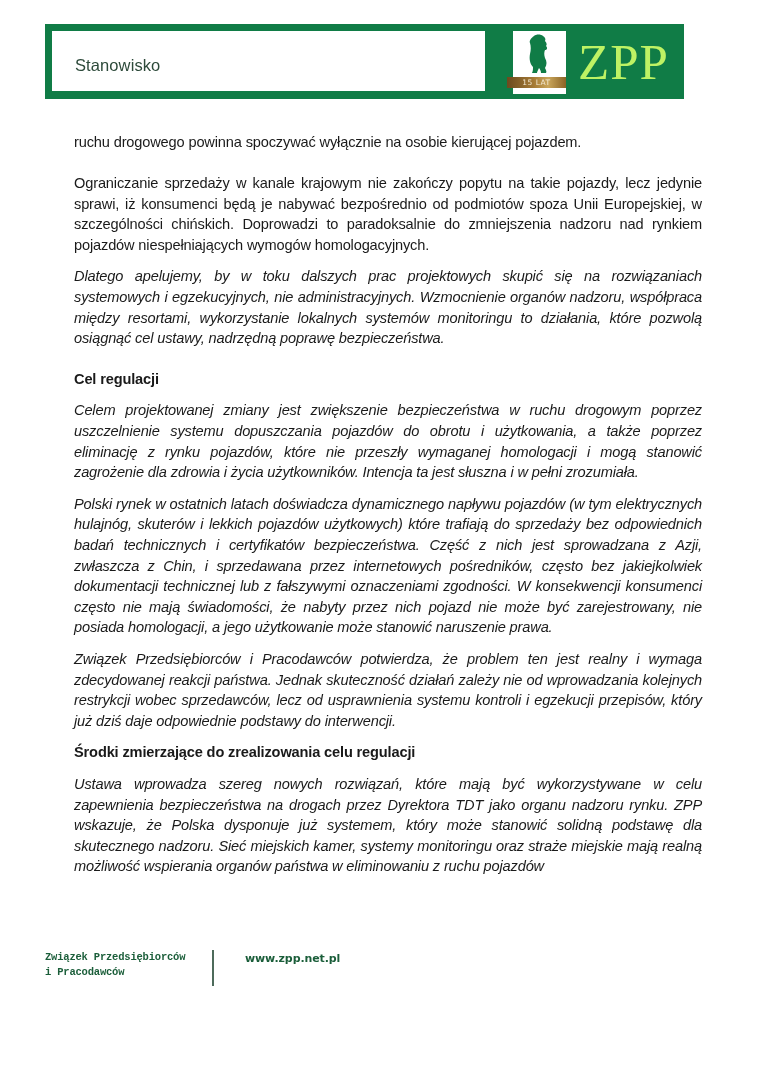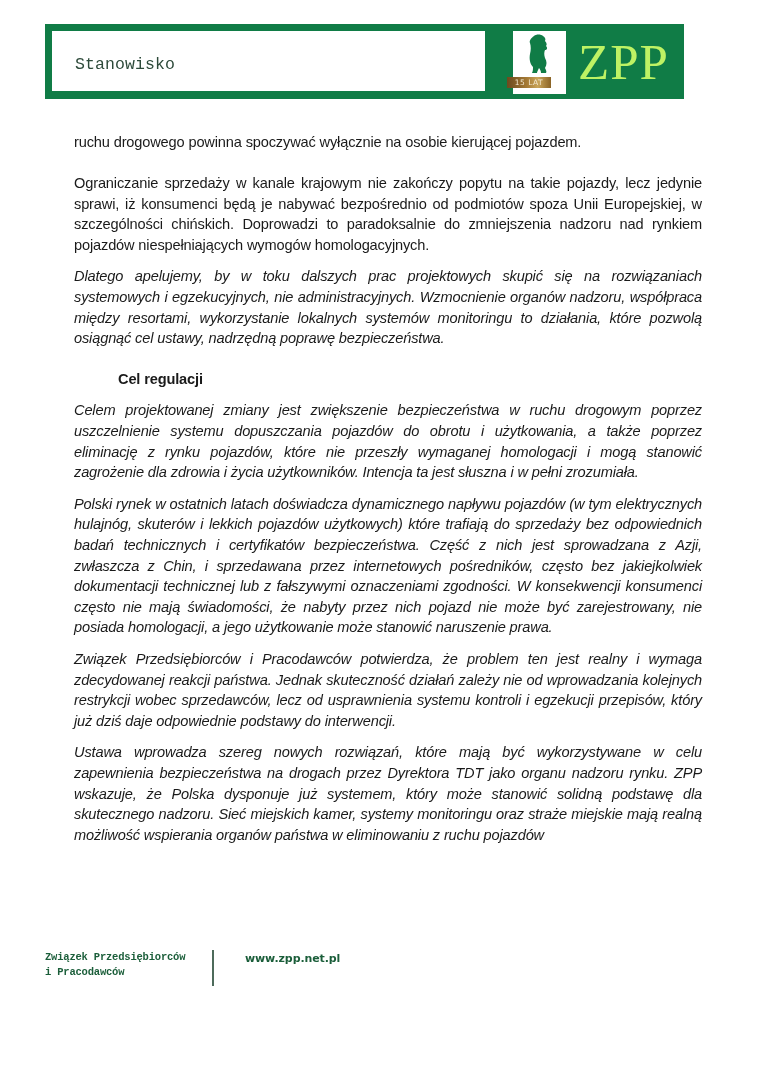--- a/index.html
+++ b/index.html
@@ -1,31 +1,31 @@
 <!DOCTYPE html>
 <html><head>
 <meta charset="utf-8">
 <style>
   html, body { margin: 0; padding: 0; background: #ffffff; }
   body { width: 768px; height: 1085px; position: relative; overflow: hidden; font-family: "Liberation Sans", sans-serif; color: #1a1a1a; }
 
   .header { position: absolute; left: 45px; top: 24px; width: 639px; height: 75px; background: #107c46; }
   .header-title-box { position: absolute; left: 7px; top: 7px; width: 433px; height: 60px; background: #ffffff; }
-  .header-title { position: absolute; left: 23px; top: 24px; font-family: Liberation Mono, monospace; font-size: 16.5px; color: #2d4a3a; letter-spacing: 0.1px; line-height: 20px; }
+  .header-title { position: absolute; left: 23px; top: 24px; font-family: Liberation Sans, sans-serif; font-size: 16.5px; color: #2d4a3a; letter-spacing: 0.1px; line-height: 20px; }
   .logo-panel { position: absolute; left: 468px; top: 7px; width: 53px; height: 63px; background: #ffffff; }
   .bear-icon { position: absolute; left: 12px; top: 3px; width: 26px; height: 40px; }
-  .anniversary-band { position: absolute; left: 462px; top: 53px; width: 44px; height: 11px; background: linear-gradient(90deg, #6b4a1e 0%, #a57a35 45%, #c9a55a 70%, #8a6326 100%); color: #f3e9d2; font-size: 7.5px; line-height: 11px; text-align: center; letter-spacing: 0.5px; font-family: "DejaVu Sans", sans-serif; }
+  .anniversary-band { position: absolute; left: 462px; top: 53px; width: 59px; height: 11px; background: linear-gradient(90deg, #6b4a1e 0%, #a57a35 45%, #c9a55a 70%, #8a6326 100%); color: #f3e9d2; font-size: 7.5px; line-height: 11px; text-align: center; letter-spacing: 0.5px; font-family: "DejaVu Sans", sans-serif; }
   .brand-name { position: absolute; left: 533px; top: 12px; font-family: "Liberation Serif", serif; font-size: 51px; line-height: 52px; color: #bef264; letter-spacing: 1px; }
 
   .content { position: absolute; left: 74px; top: 132px; width: 628px; font-size: 14.6px; line-height: 20.6px; letter-spacing: -0.15px; }
   .content p { margin: 0; text-align: justify; }
   .p1 { margin-bottom: 20.5px !important; }
   .gap { margin-top: 11px !important; font-style: italic; }
   .heading { font-weight: bold; margin: 0; }
-  .h1 { margin-top: 20px !important; margin-left: 44px; }
+  .h1 { margin-top: 20px !important; }
   .h2 { margin-top: 11px !important; }
 
   .footer-org { position: absolute; left: 45px; top: 950px; font-family: Liberation Mono, monospace; font-weight: bold; font-size: 10.5px; line-height: 15px; color: #1b5e3a; letter-spacing: -0.2px; }
   .footer-divider { position: absolute; left: 212px; top: 950px; width: 1.5px; height: 36px; background: #4d6b5b; }
   .footer-url { position: absolute; left: 245px; top: 951px; font-family: "DejaVu Sans", sans-serif; font-weight: bold; font-size: 11px; line-height: 15px; color: #1b5e3a; letter-spacing: -0.1px; }
 </style>
 </head>
 <body>
 
 <div class="header">
@@ -44,20 +44,21 @@
 <div class="content">
   <p class="p1">ruchu drogowego powinna spoczywać wyłącznie na osobie kierującej pojazdem.</p>
   <p>Ograniczanie sprzedaży w kanale krajowym nie zakończy popytu na takie pojazdy, lecz jedynie sprawi, iż konsumenci będą je nabywać  bezpośrednio od podmiotów spoza Unii Europejskiej, w szczególności chińskich. Doprowadzi to paradoksalnie do zmniejszenia nadzoru nad rynkiem pojazdów niespełniających wymogów homologacyjnych.</p>
   <p class="gap">Dlatego apelujemy, by w toku dalszych prac projektowych skupić się na rozwiązaniach systemowych i egzekucyjnych, nie administracyjnych. Wzmocnienie organów nadzoru, współpraca między resortami, wykorzystanie lokalnych systemów monitoringu to działania, które pozwolą osiągnąć cel ustawy, nadrzędną poprawę bezpieczeństwa.</p>
 
   <h2 class="heading h1" style="font-size:14.6px;line-height:20.6px;">Cel regulacji</h2>
   <p class="gap">Celem projektowanej zmiany jest zwiększenie bezpieczeństwa w ruchu drogowym poprzez uszczelnienie systemu dopuszczania pojazdów do obrotu i użytkowania, a także poprzez eliminację z rynku pojazdów, które nie przeszły wymaganej homologacji i mogą stanowić zagrożenie dla zdrowia i życia użytkowników. Intencja ta jest słuszna i w pełni zrozumiała.</p>
   <p class="gap">Polski rynek w ostatnich latach doświadcza dynamicznego napływu pojazdów (w tym elektrycznych hulajnóg, skuterów i lekkich pojazdów użytkowych) które trafiają do sprzedaży bez odpowiednich badań technicznych i certyfikatów bezpieczeństwa. Część z nich jest sprowadzana z Azji, zwłaszcza z Chin, i sprzedawana przez internetowych pośredników, często bez jakiejkolwiek dokumentacji technicznej lub z fałszywymi oznaczeniami zgodności. W konsekwencji konsumenci często nie mają świadomości, że nabyty przez nich pojazd nie może być zarejestrowany, nie posiada homologacji, a jego użytkowanie może stanowić naruszenie prawa.</p>
   <p class="gap">Związek Przedsiębiorców i Pracodawców potwierdza, że problem ten jest realny i wymaga zdecydowanej reakcji państwa. Jednak skuteczność działań zależy nie od wprowadzania kolejnych restrykcji wobec sprzedawców, lecz od usprawnienia systemu kontroli i egzekucji przepisów, który już dziś daje odpowiednie podstawy do interwencji.</p>
 
+  <h2 class="heading h2" style="font-size:14.6px;line-height:20.6px;">Środki zmierzające do zrealizowania celu regulacji</h2>
   <p class="gap">Ustawa wprowadza szereg nowych rozwiązań, które mają być wykorzystywane w celu zapewnienia bezpieczeństwa na drogach przez Dyrektora TDT jako organu nadzoru rynku. ZPP wskazuje, że Polska dysponuje już systemem, który może stanowić solidną podstawę dla skutecznego nadzoru. Sieć miejskich kamer, systemy monitoringu oraz straże miejskie mają realną możliwość wspierania organów państwa w eliminowaniu z ruchu pojazdów</p>
 </div>
 
 <div class="footer-org">
   <div>Związek Przedsiębiorców</div>
   <div>i Pracodawców</div>
 </div>
 <div class="footer-divider"></div>
 <div class="footer-url">www.zpp.net.pl</div>
 

